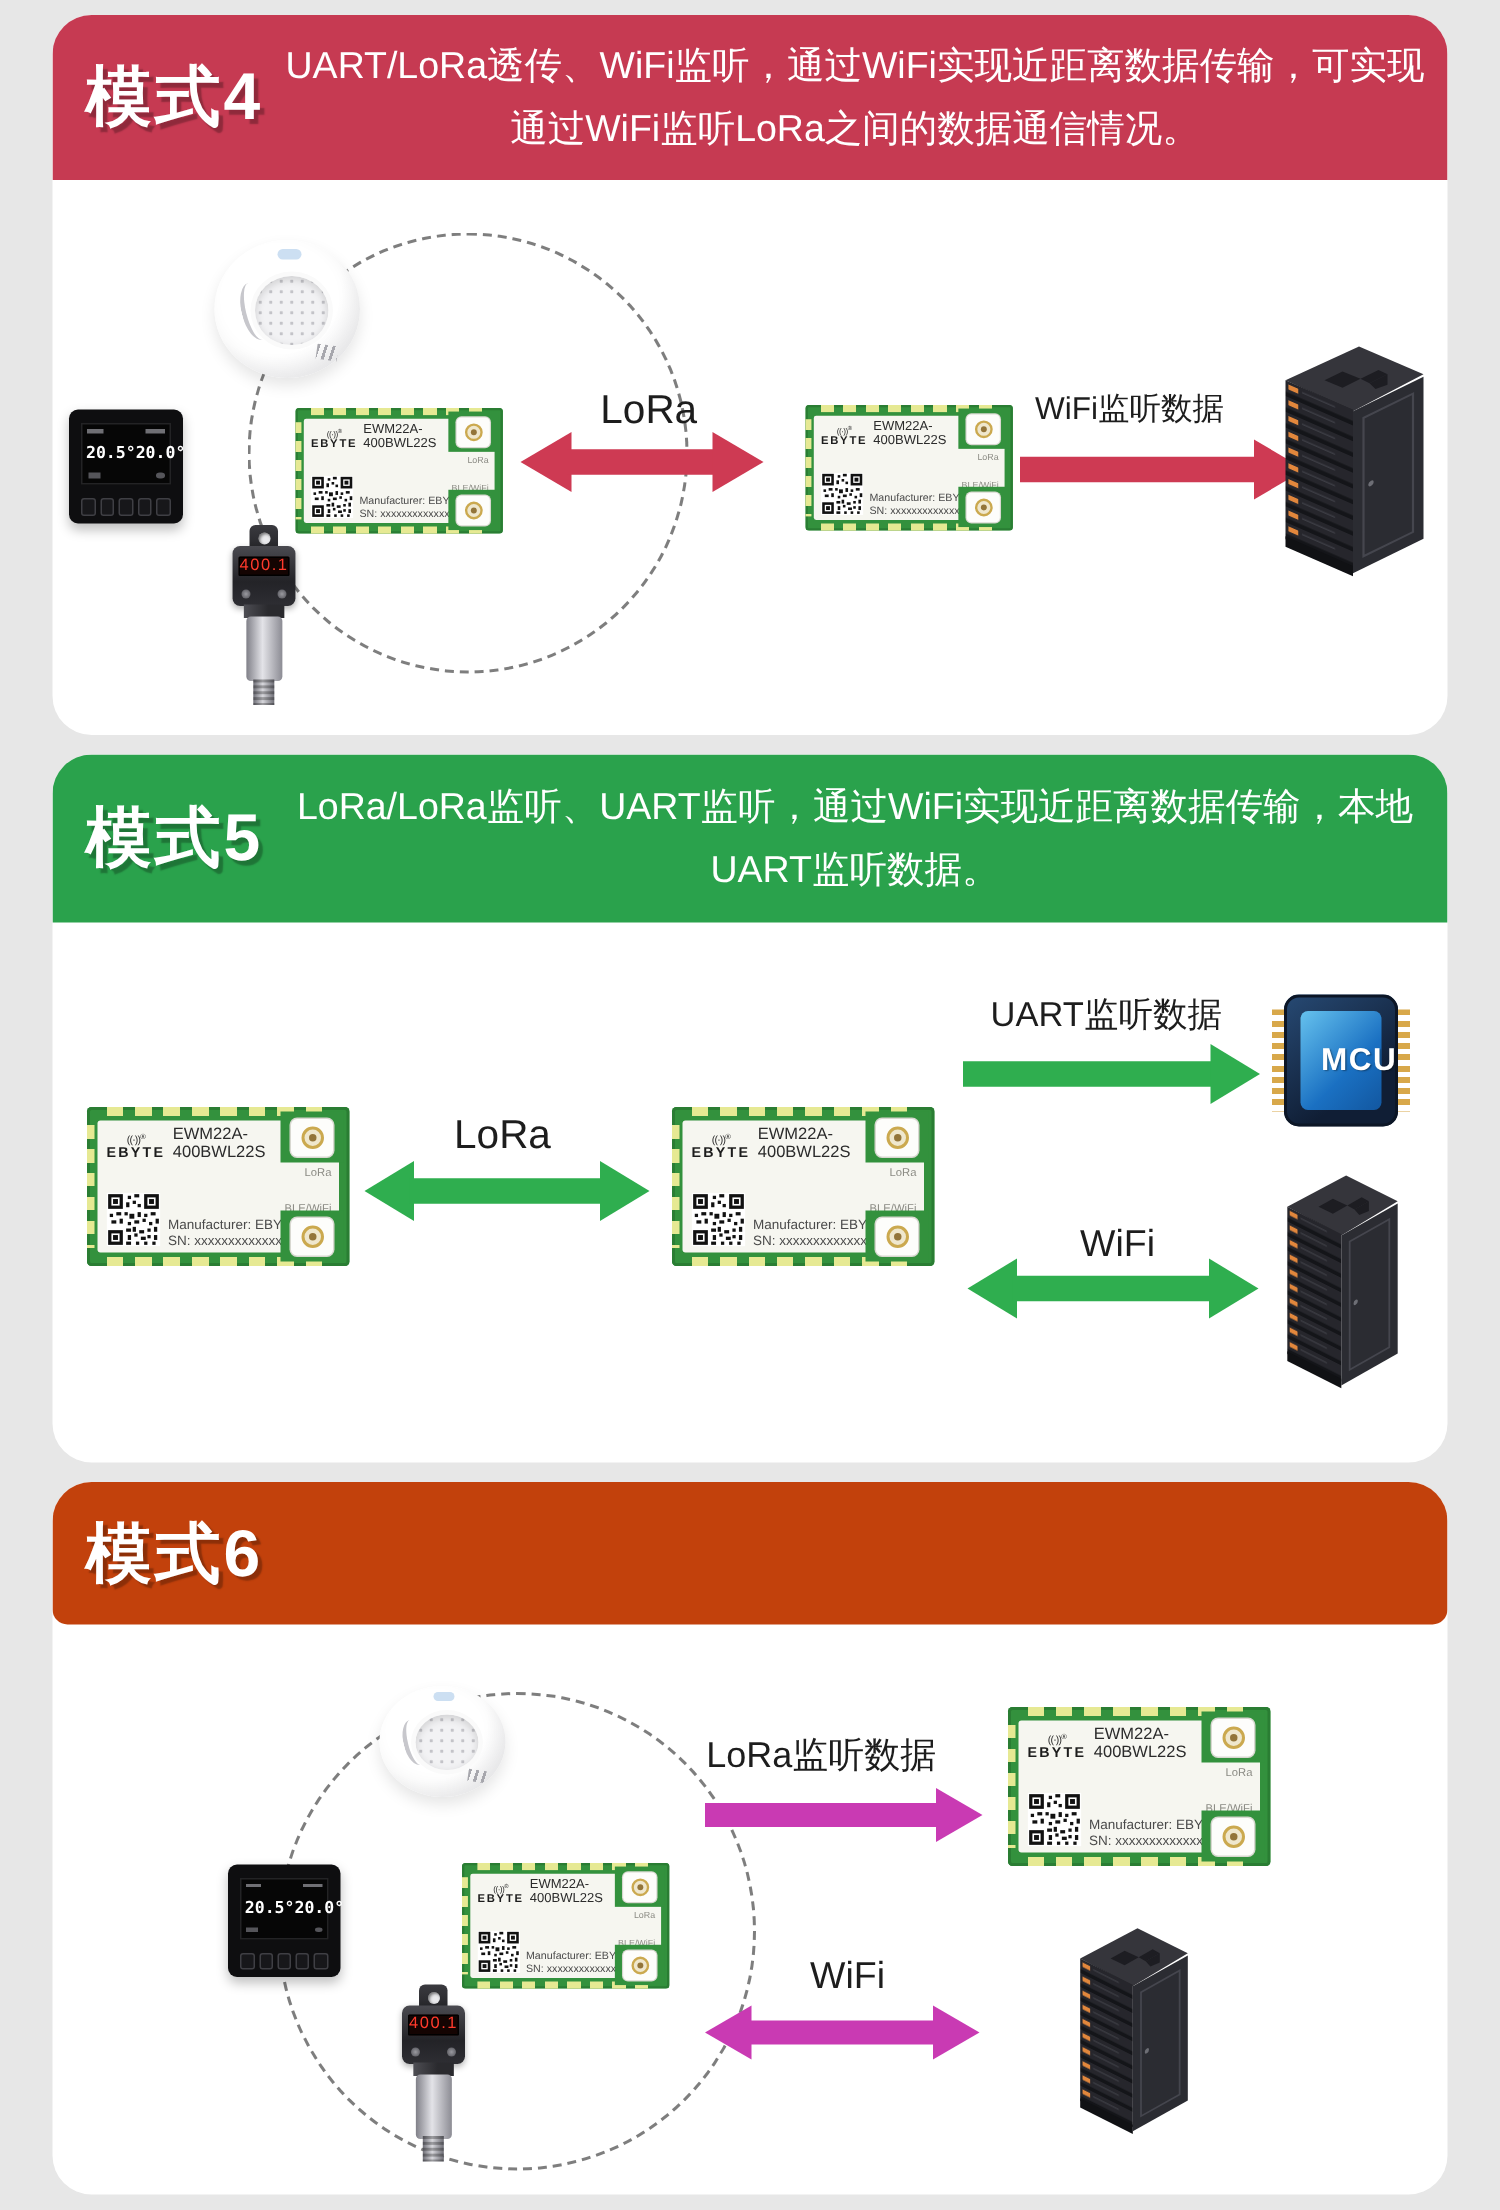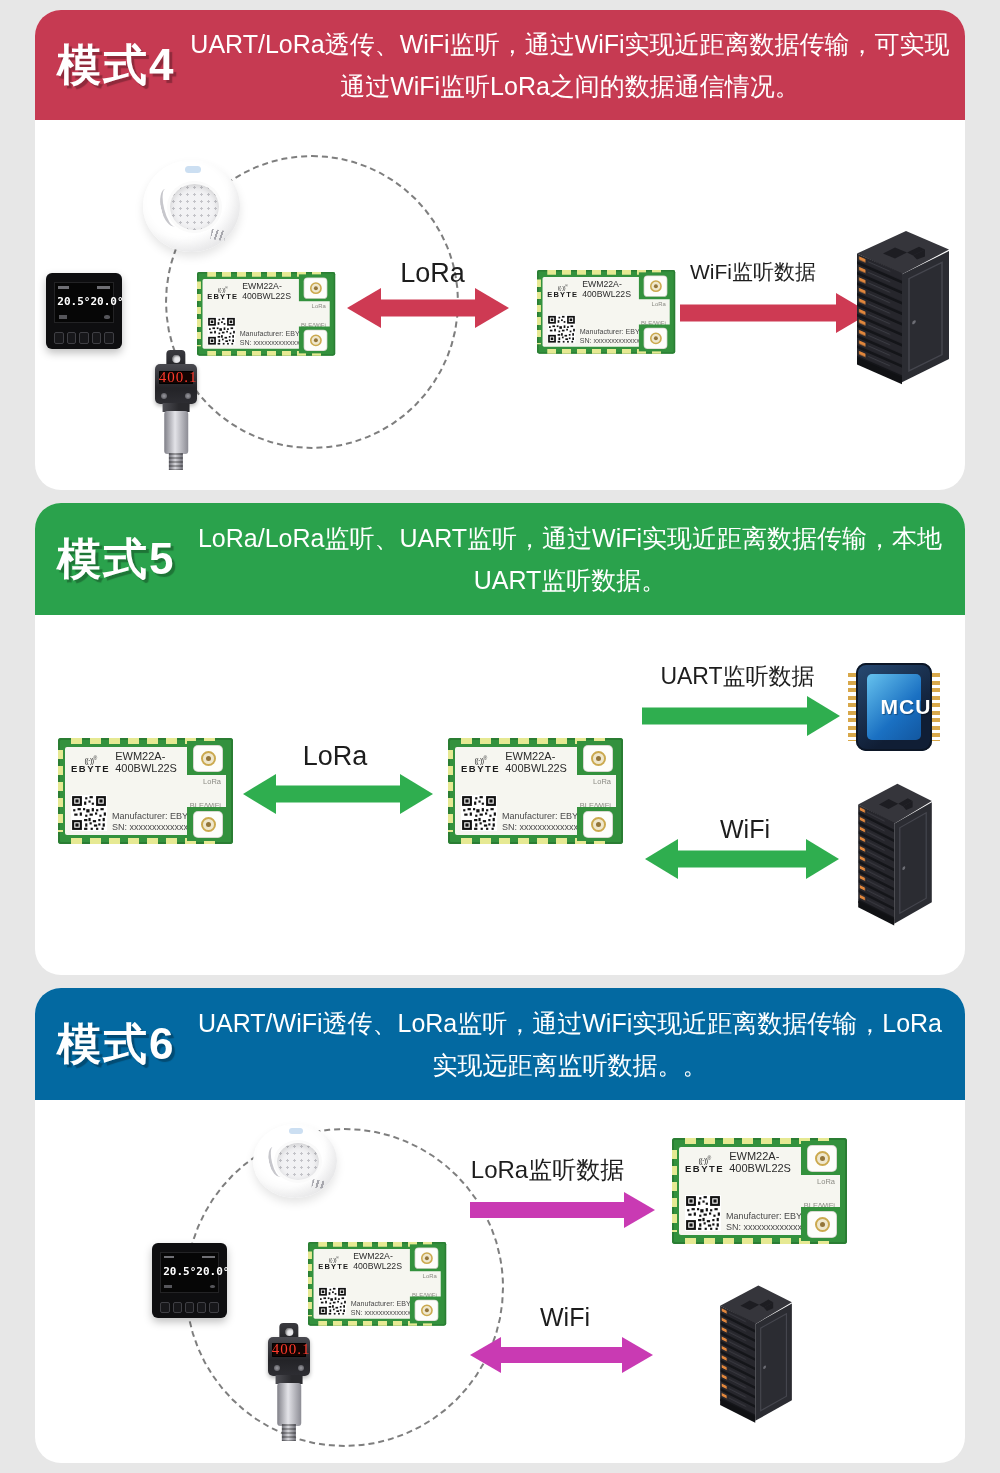--- a/index.html
+++ b/index.html
@@ -8,21 +8,21 @@
     background:#e7e7e7;
     font-family:"Liberation Sans","DejaVu Sans",sans-serif;
   }
   .sec { position:absolute; left:35px; width:930px; background:#fff; border-radius:26px; overflow:hidden; }
   .sec1 { top:10px;  height:480px; }
   .sec2 { top:503px; height:472px; }
   .sec3 { top:988px; height:475px; }
   .hdr { position:relative; width:100%; color:#fff;text-align:center; }
   .sec1 .hdr { height:110px; background:#c63a52; }
   .sec2 .hdr { height:112px; background:#2aa24c; }
-  .sec3 .hdr { height:112px; background:#0369a1; }
+  .sec3 .hdr { height:95px; background:#c2410c;border-radius:10px; }
   .badge { position:absolute; left:22px; top:50%; transform:translateY(-50%);
     font-size:44px; font-weight:800; letter-spacing:2px; text-shadow:3px 3px 1px rgba(0,0,0,.28); }
   .desc  { position:absolute; left:152px; top:50%; transform:translateY(-50%);
     width:766px; font-size:25px; line-height:42px; }
 
   .dcircle { position:absolute; border:2px dashed #7e7e7e; border-radius:50%; }
   .dlabel  { position:absolute; color:#1d1d1d; text-align:center; white-space:nowrap; }
 
   
   .arw { position:absolute; }
@@ -102,21 +102,21 @@
   
   .psensor { position:absolute; }
   .plug { position:absolute; left:50%; top:0; width:46%; height:16%; transform:translateX(-50%);
     background:linear-gradient(180deg,#3a3a3f,#222226); border-radius:4px 4px 2px 2px; }
   .plug::after { content:""; position:absolute; left:50%; top:26%; width:8px; height:8px; transform:translateX(-50%);
     background:#e9e9ec; border-radius:50%; box-shadow:inset 1px 1px 2px rgba(0,0,0,.5); }
   .phead { position:absolute; left:0; top:12%; width:100%; height:33%;
     background:linear-gradient(180deg,#4a4a50 0%,#232327 60%,#2e2e33 100%);
     border-radius:5px; box-shadow:0 2px 4px rgba(0,0,0,.3); }
   .pdisp { position:absolute; left:9%; right:9%; top:16%; height:34%; background:#140402; color:#ff3a2c;
-    font-family:Liberation Serif, serif; font-size:15px; line-height:13px; text-align:center;
+    font-family:Liberation Sans, sans-serif; font-size:11px; line-height:13px; text-align:center;
     letter-spacing:1px; border-radius:1px; box-shadow:inset 0 0 0 1px #000; }
   .pscrews { position:absolute; left:10%; right:10%; bottom:8%; height:24%; }
   .pscrews::before,.pscrews::after { content:""; position:absolute; top:50%; width:6px; height:6px; margin-top:-3px;
     border-radius:50%; background:radial-gradient(#9a9aa0,#4c4c52); }
   .pscrews::before { left:6%; } .pscrews::after { right:6%; }
   .pneck { position:absolute; left:50%; top:44%; width:64%; height:8%; transform:translateX(-50%);
     background:linear-gradient(90deg,#4e4e54,#2a2a2e 60%); }
   .pbody { position:absolute; left:50%; top:51%; width:56%; height:36%; transform:translateX(-50%);
     background:linear-gradient(90deg,#808088 0%,#e3e3e8 45%,#8c8c94 100%); border-radius:3px; }
   .ptip { position:absolute; left:50%; top:86%; width:34%; height:14%; transform:translateX(-50%);
@@ -433,21 +433,20 @@
   </div>
 
   <svg class="server" style="left:820px;top:277px" width="80" height="150" viewBox="0 0 100 165" preserveAspectRatio="none">
       <use href="#sym-server"></use>
     </svg>
 </section>
 
 <section class="sec sec3">
   <div class="hdr">
     <div class="badge">模式6</div>
-    <div class="desc">UART/WiFi透传、LoRa监听，通过WiFi实现近距离数据传输，LoRa实现远距离监听数据。。</div>
   </div>
 
   <div class="dcircle" style="left:150px;top:140px;width:315px;height:315px"></div>
 
   <div class="smoke" style="left:218px;top:136px;width:84px;height:74px">
     <div class="led"></div>
       <div class="grill"></div>
       <div class="slits"></div>
       <div class="vent"></div>
   </div>

